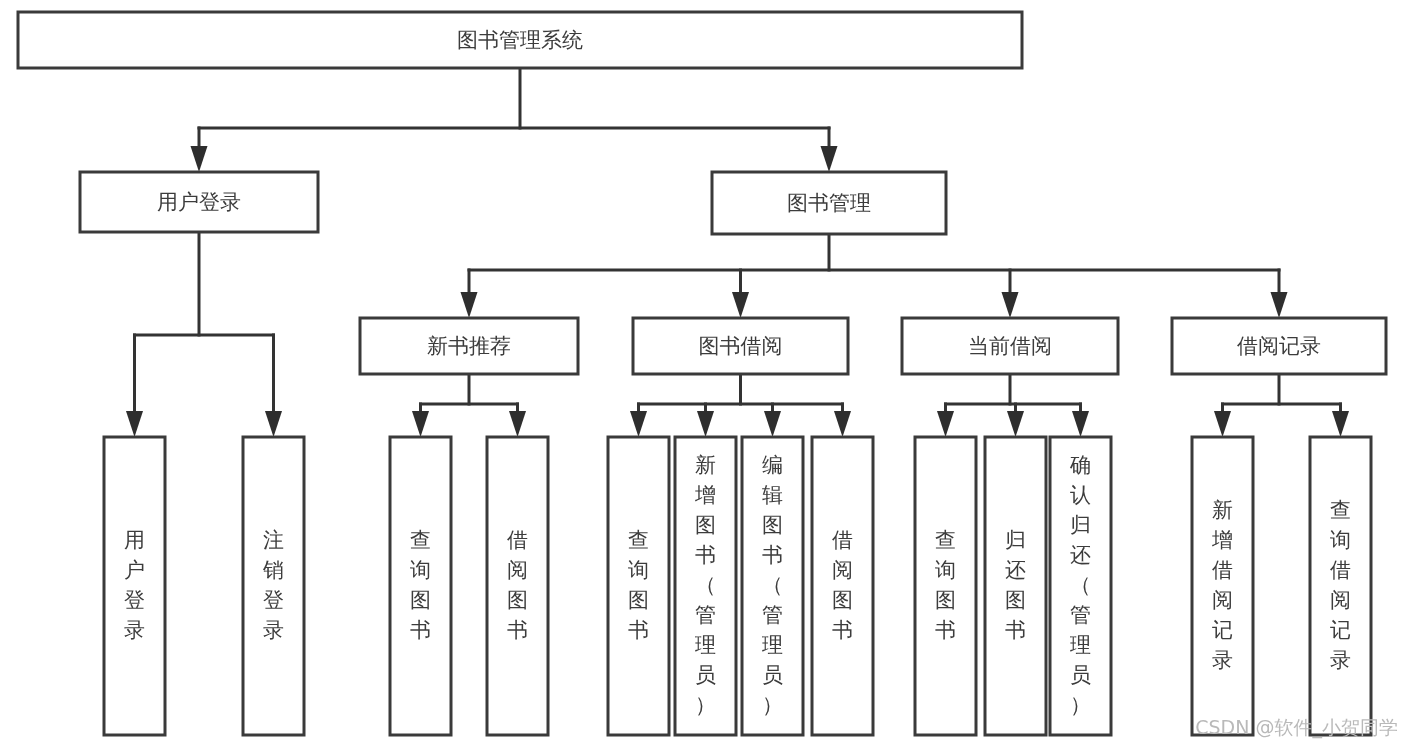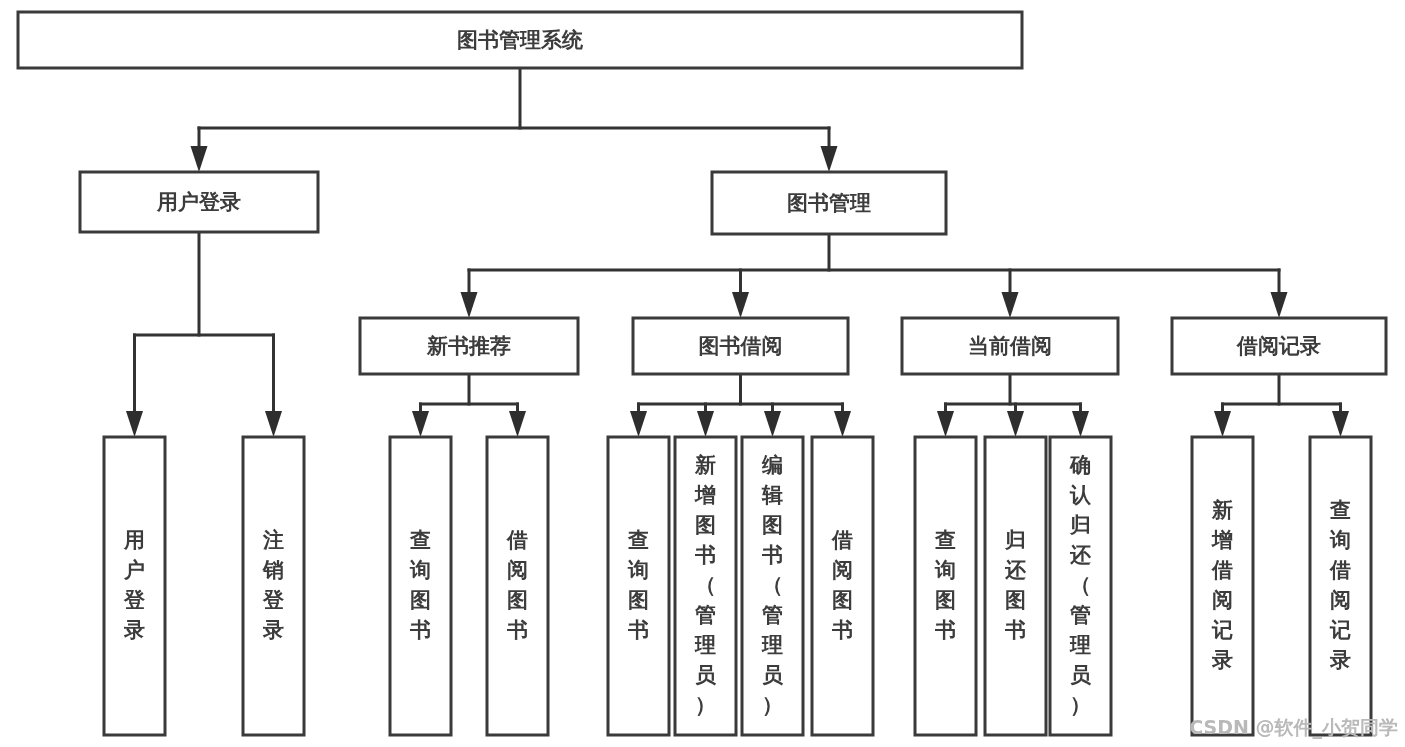--- a/index.html
+++ b/index.html
@@ -10,21 +10,20 @@
   }
   body {
     font-family: "DejaVu Sans", "Liberation Sans", sans-serif;
   }
   #diagram-root {
     position: relative;
     width: 1405px;
     height: 747px;
     background: #ffffff;
     overflow: hidden;
-    font-weight: bold;
   }
   svg.canvas {
     position: absolute;
     left: 0;
     top: 0;
     width: 1405px;
     height: 747px;
     display: block;
   }
   .node-box {

